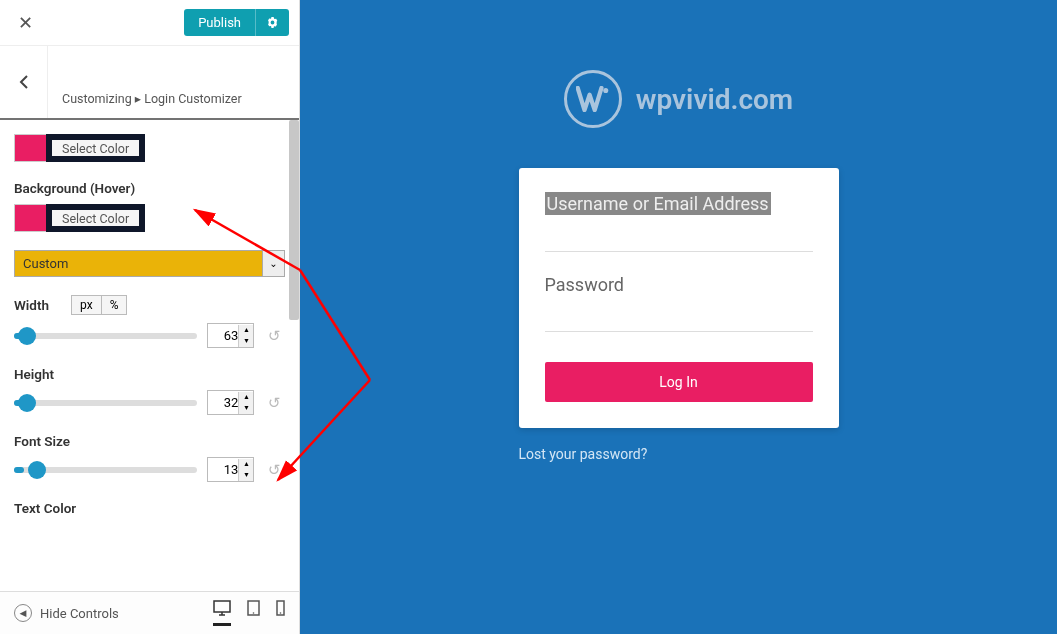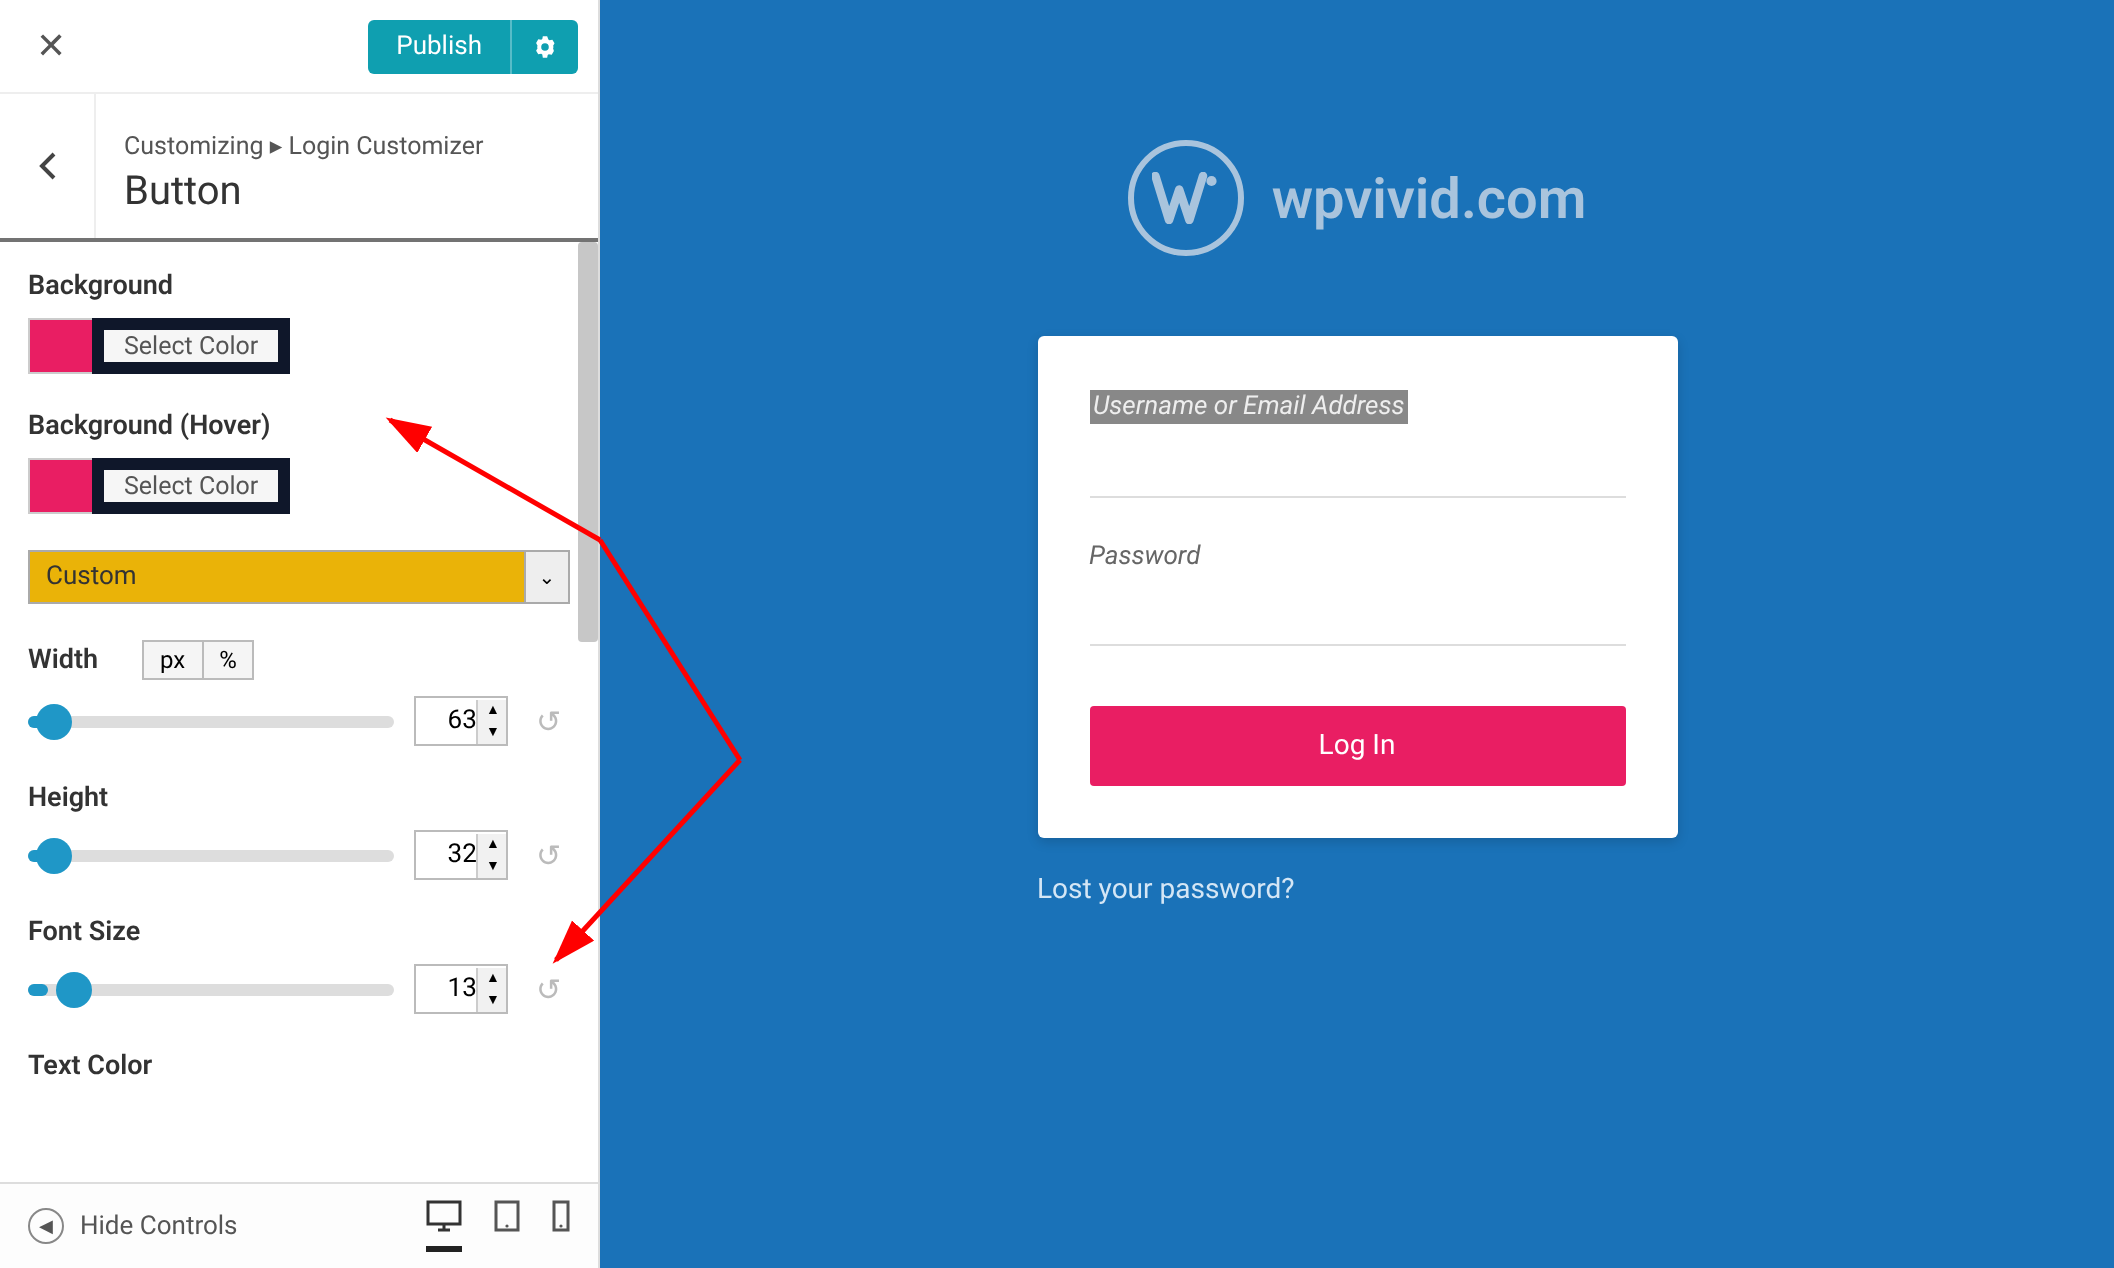--- a/index.html
+++ b/index.html
@@ -43,21 +43,21 @@
 .device-toggle { display: flex; gap: 16px; }
 .device-btn { cursor: pointer; color: #555; padding-bottom: 3px; }
 .device-btn.active { border-bottom: 3px solid #222; }
 .scroll-stub { position: absolute; right: 0; top: 0; width: 10px; height: 200px; background: #c7c7c7; border-radius: 2px; }
 .preview { flex: 1; background: #1a72b8; position: relative; display: flex; flex-direction: column; align-items: center; padding-top: 70px; }
 .logo-row { display: flex; align-items: center; gap: 14px; color: #a9c4dd; margin-bottom: 40px; }
 .logo-circle { width: 58px; height: 58px; border: 3px solid #a9c4dd; border-radius: 50%; display: flex; align-items: center; justify-content: center; }
 .logo-circle svg { width: 34px; height: 26px; }
 .logo-text { font-size: 28px; font-weight: 600; }
 .login-card { background: #fff; width: 320px; padding: 24px 26px 26px 26px; border-radius: 3px; box-shadow: 0 2px 6px rgba(0,0,0,0.15); }
-.login-label { font-size: 13px; color: #666; display: block; margin-bottom: 4px; font-style: italic; }
+.login-label { font-size: 18px; color: #666; display: block; margin-bottom: 4px; }
 .login-label.hl { background: #888; color: #eee; display: inline-block; padding: 1px 2px; }
 .login-input { width: 100%; border: none; border-bottom: 1px solid #ddd; padding: 6px 0 10px 0; font-size: 14px; outline: none; margin-bottom: 22px; }
 .login-btn { width: 100%; background: #e91e63; color: #fff; border: none; padding: 12px; font-size: 14px; cursor: pointer; border-radius: 2px; margin-top: 8px; }
 .lost-link { color: #d4e6f5; text-align: left; padding: 18px 0 0 0; width: 320px; font-size: 14px; cursor: pointer; }
 .arrow-svg { position: absolute; pointer-events: none; z-index: 50; }
 </style>
 </head>
 <body>
 
 <div class="sidebar">
@@ -74,29 +74,27 @@
   </div>
 
   <div class="crumb-row">
     <div class="back-chevron">
       <svg width="9" height="14" viewBox="0 0 9 14">
           <path d="M8 1L2 7l6 6" stroke="#444" stroke-width="2" fill="none"></path>
         </svg>
     </div>
     <div class="crumb-body">
       <div class="crumb-line">Customizing ▸ Login Customizer</div>
-      <div class="crumb-title">Button</div>
     </div>
   </div>
 
   <div class="panel-scroll">
     <div class="scroll-stub"></div>
 
     <div class="field-group">
-      <span class="field-label">Background</span>
       <div class="color-row">
         <div class="swatch"></div>
         <button class="select-color-btn">Select Color</button>
       </div>
     </div>
 
     <div class="field-group">
       <span class="field-label">Background (Hover)</span>
       <div class="color-row">
         <div class="swatch"></div>

